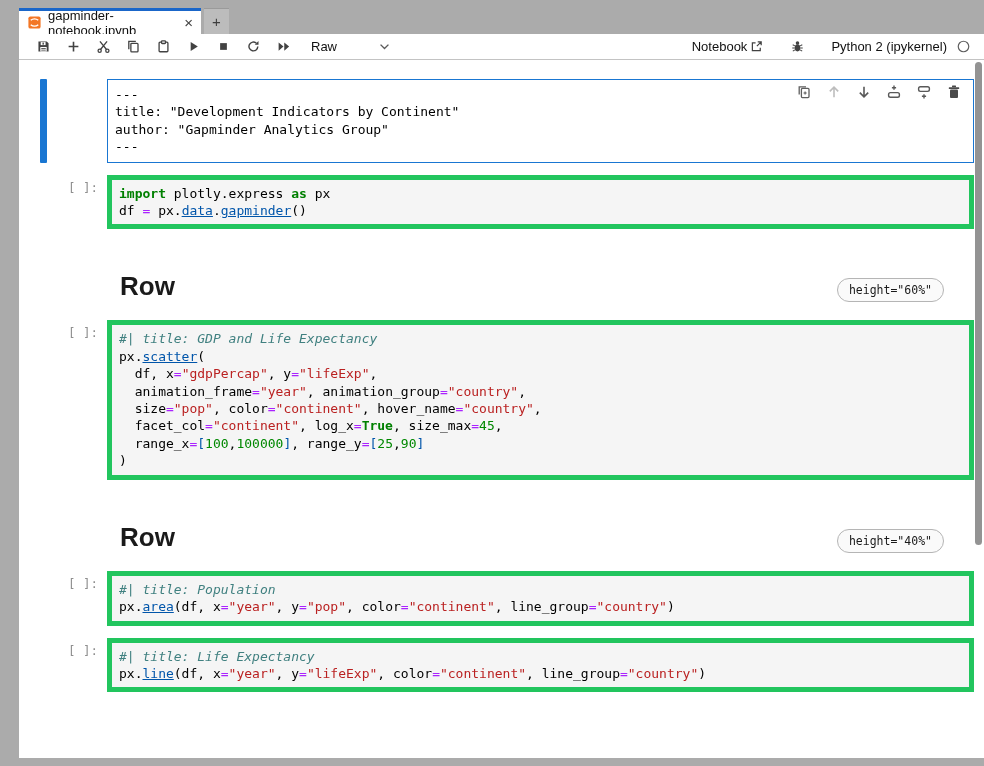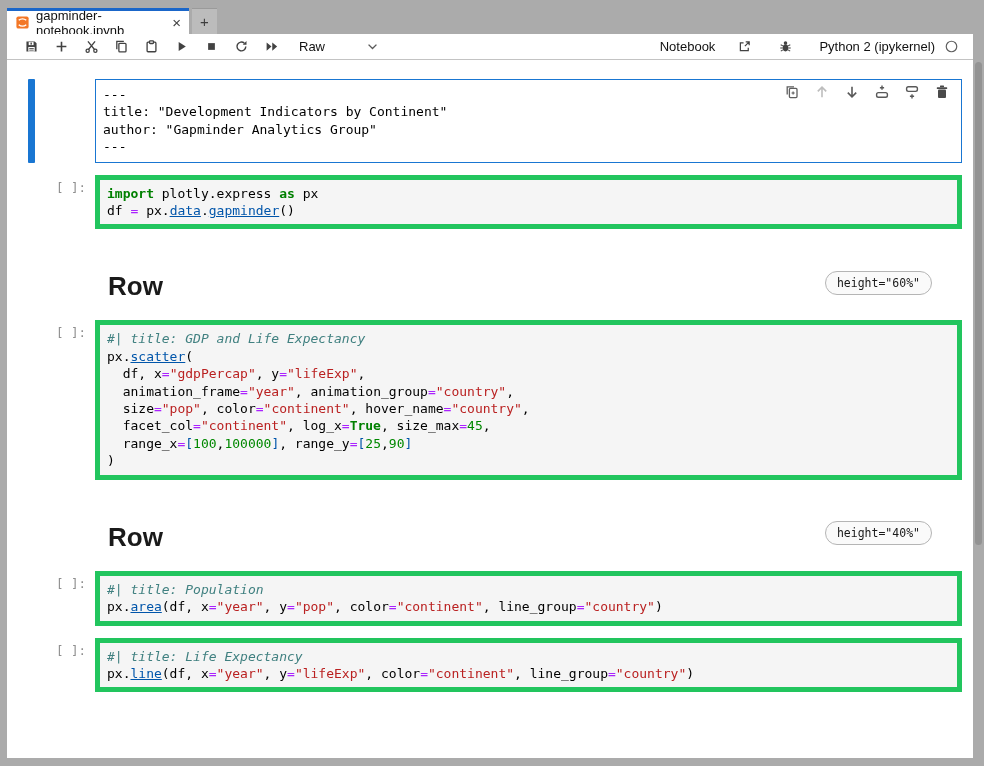--- a/index.html
+++ b/index.html
@@ -5,37 +5,37 @@
   * { box-sizing: border-box; }
   html,body { margin:0; padding:0; }
   body {
     width: 984px; height: 766px;
     background: #ababab;
     padding: 8px 11px 8px 7px;
     font-family: "Liberation Sans", sans-serif;
     position: relative;
     overflow: hidden;
   }
-  .window { width: 100%; height: 100%; background:#fef9c3; display:flex; flex-direction:column; }
+  .window { width: 100%; height: 100%; background:#fef9c3; display:flex; flex-direction:column;margin-left:12px; }
 
   
   .tabbar { height: 26px; background:#ababab; display:flex; align-items:stretch; flex:0 0 auto; }
   .tab { display:flex; align-items:center; gap:6px; padding:0 8px; font-size:13px; color:#111; cursor:default; }
   .tab.active { background:#fff; border-top:3px solid #1a66c9; width:182px; }
   .tab .icon16 { width:15px; height:15px; display:inline-block; flex:0 0 auto; }
   .tab-close { font-size:15px; color:#424242; margin-left:2px; line-height:1; }
   .tab.newtab { background:#bcbcbc; width:25px; justify-content:center; margin-left:3px; color:#3d3d3d; font-size:15px; border-top:1px solid #9a9a9a;}
 
   
   .toolbar { height:26px; background:#fff; border-bottom:1px solid #c3c3c3; display:flex; align-items:center; padding:0 14px 0 10px; flex:0 0 auto; }
   .tbtn { width:28px; height:24px; display:flex; align-items:center; justify-content:center; border:none; background:transparent; padding:0; margin-right:2px; }
   .tbtn svg, .icon16 svg { width:15px; height:15px; display:block; }
   .celltype { display:flex; align-items:center; margin-left:12px; font-size:13px; color:#111; gap:40px; }
   .toolbar-right { margin-left:auto; display:flex; align-items:center; gap:9px; font-size:13px; color:#111; }
-  .tb-label { display:flex; align-items:flex-end; gap:22px; }
+  .tb-label { display:flex; align-items:flex-end; gap:2px; }
   .spacer18 { width:8px; }
 
   
   .content { flex:1 1 auto; background:#fff; padding-top:19px; position:relative; overflow:hidden; }
   .cellrow { display:flex; align-items:flex-start; position:relative; margin-bottom:12px; padding-right:11px; }
   .prompt { flex:0 0 88px; text-align:right; padding-right:9px; padding-top:5px;
     font-family:"DejaVu Sans Mono", monospace; font-size:12.5px; color:#8f8f8f; user-select:none; }
   .editor { flex:1 1 auto; font-family:"DejaVu Sans Mono", monospace; font-size:13px; line-height:17.4px;
     padding:5px 7px; white-space:pre; position:relative; }
   .editor.code { background:#f5f5f5; border:5px solid #22c55e; }
@@ -53,21 +53,21 @@
   .tk-b { color:#0055aa; }
   .tk-t { color:#000; }
 
   
   .celltools { position:absolute; top:3px; right:10px; display:flex; gap:12px; align-items:center; }
   .ctbtn { width:18px; height:18px; display:flex; align-items:center; justify-content:center; background:transparent; border:none; padding:0; }
   .ctbtn svg { width:16px; height:16px; display:block; }
 
   
   .cellrow.md { margin-bottom:8px; }
-  .md-body { flex:1 1 auto; display:flex; justify-content:space-between; align-items:center; padding:22px 30px 10px 13px; }
+  .md-body { flex:1 1 auto; display:flex; justify-content:space-between; align-items:flex-end; padding:22px 30px 10px 13px; }
   .md-h2 { font-size:26px; font-weight:bold; color:#1a1a1a; margin:8px 0 0 0; font-family:"Liberation Sans", sans-serif; }
   .md-badge { font-family:"DejaVu Sans Mono", monospace; font-size:11.5px; color:#1a1a1a;
     background:#fafafa; border:1px solid #b5b5b5; border-radius:12px; padding:4px 11px; margin-top:0; }
 
   
   .scroll-thumb { position:absolute; right:2px; top:62px; width:7px; height:483px; background:#939393; border-radius:4px; }
 </style>
 </head>
 <body>
 

